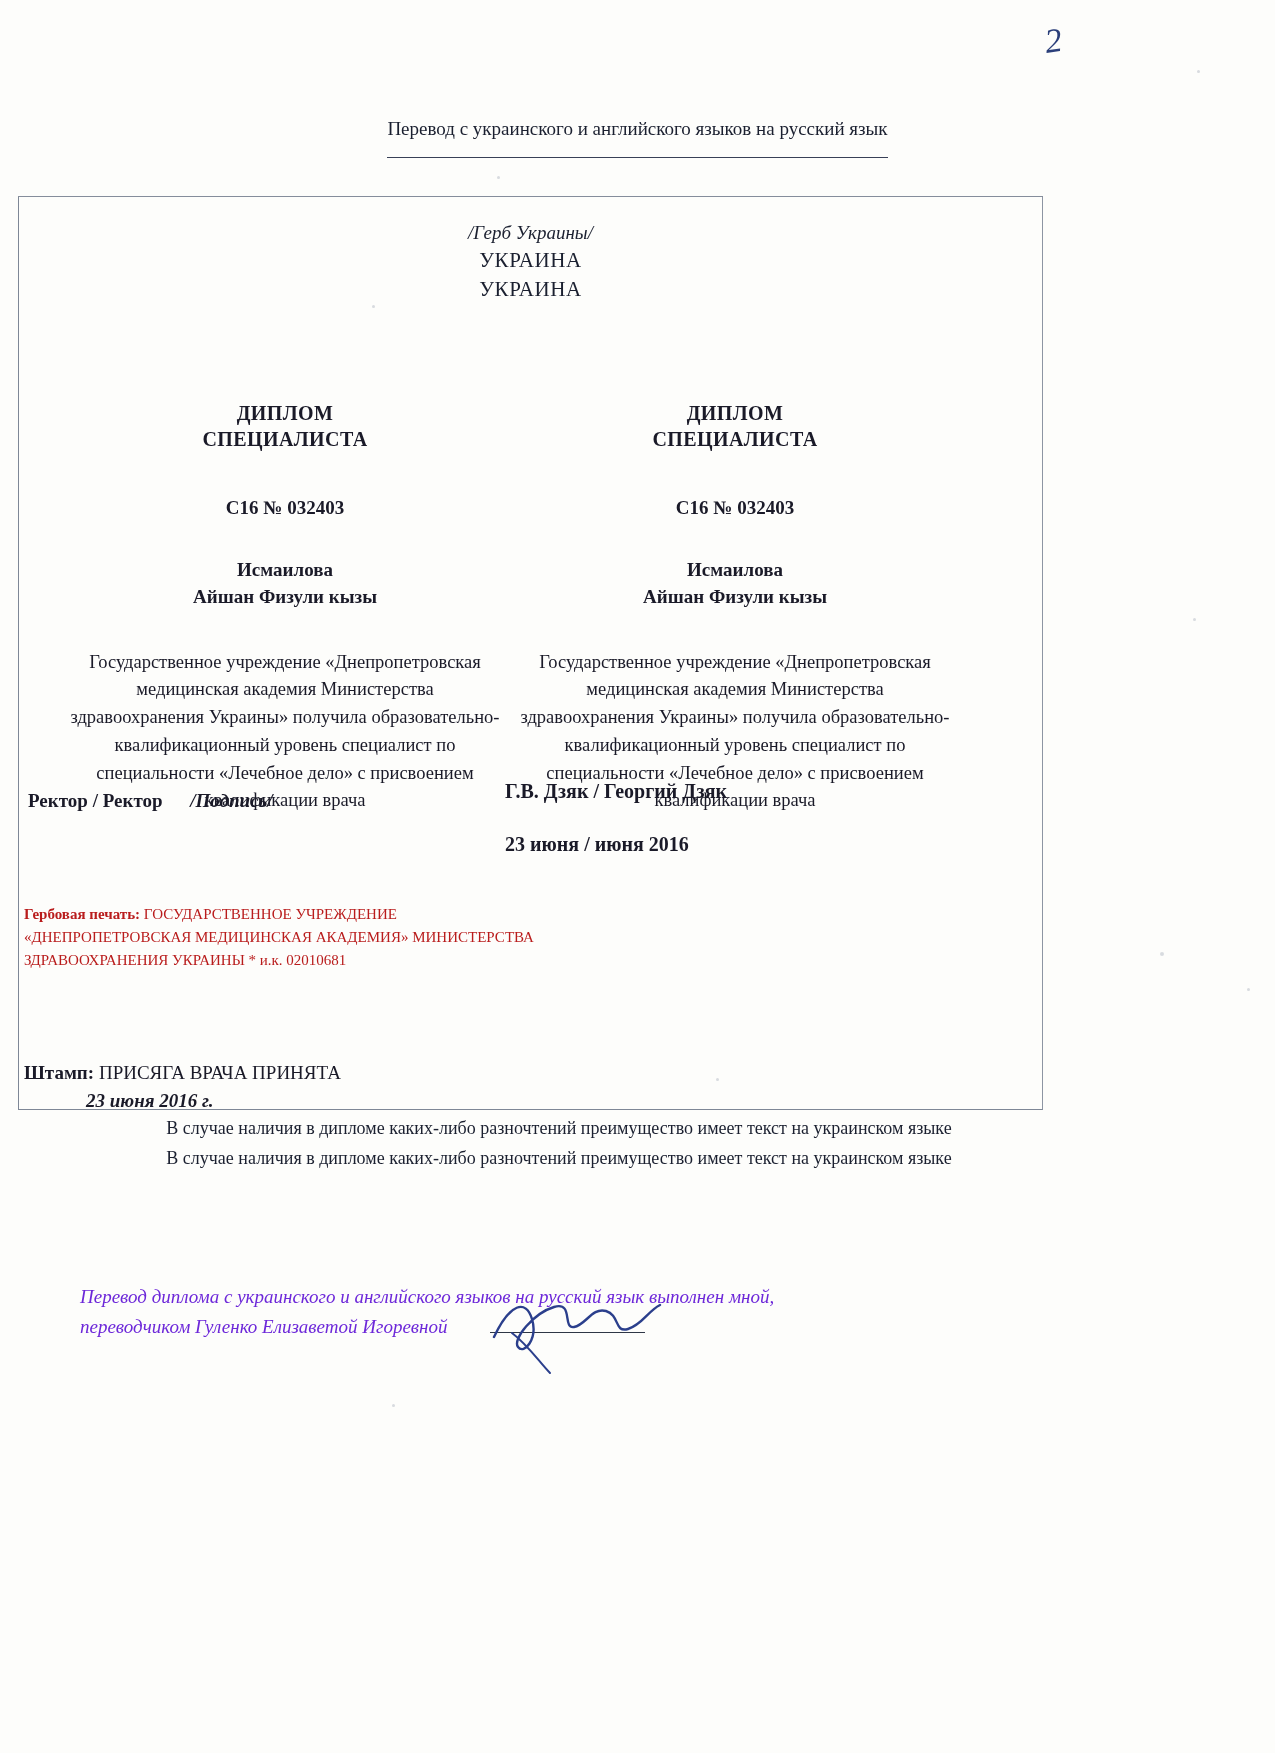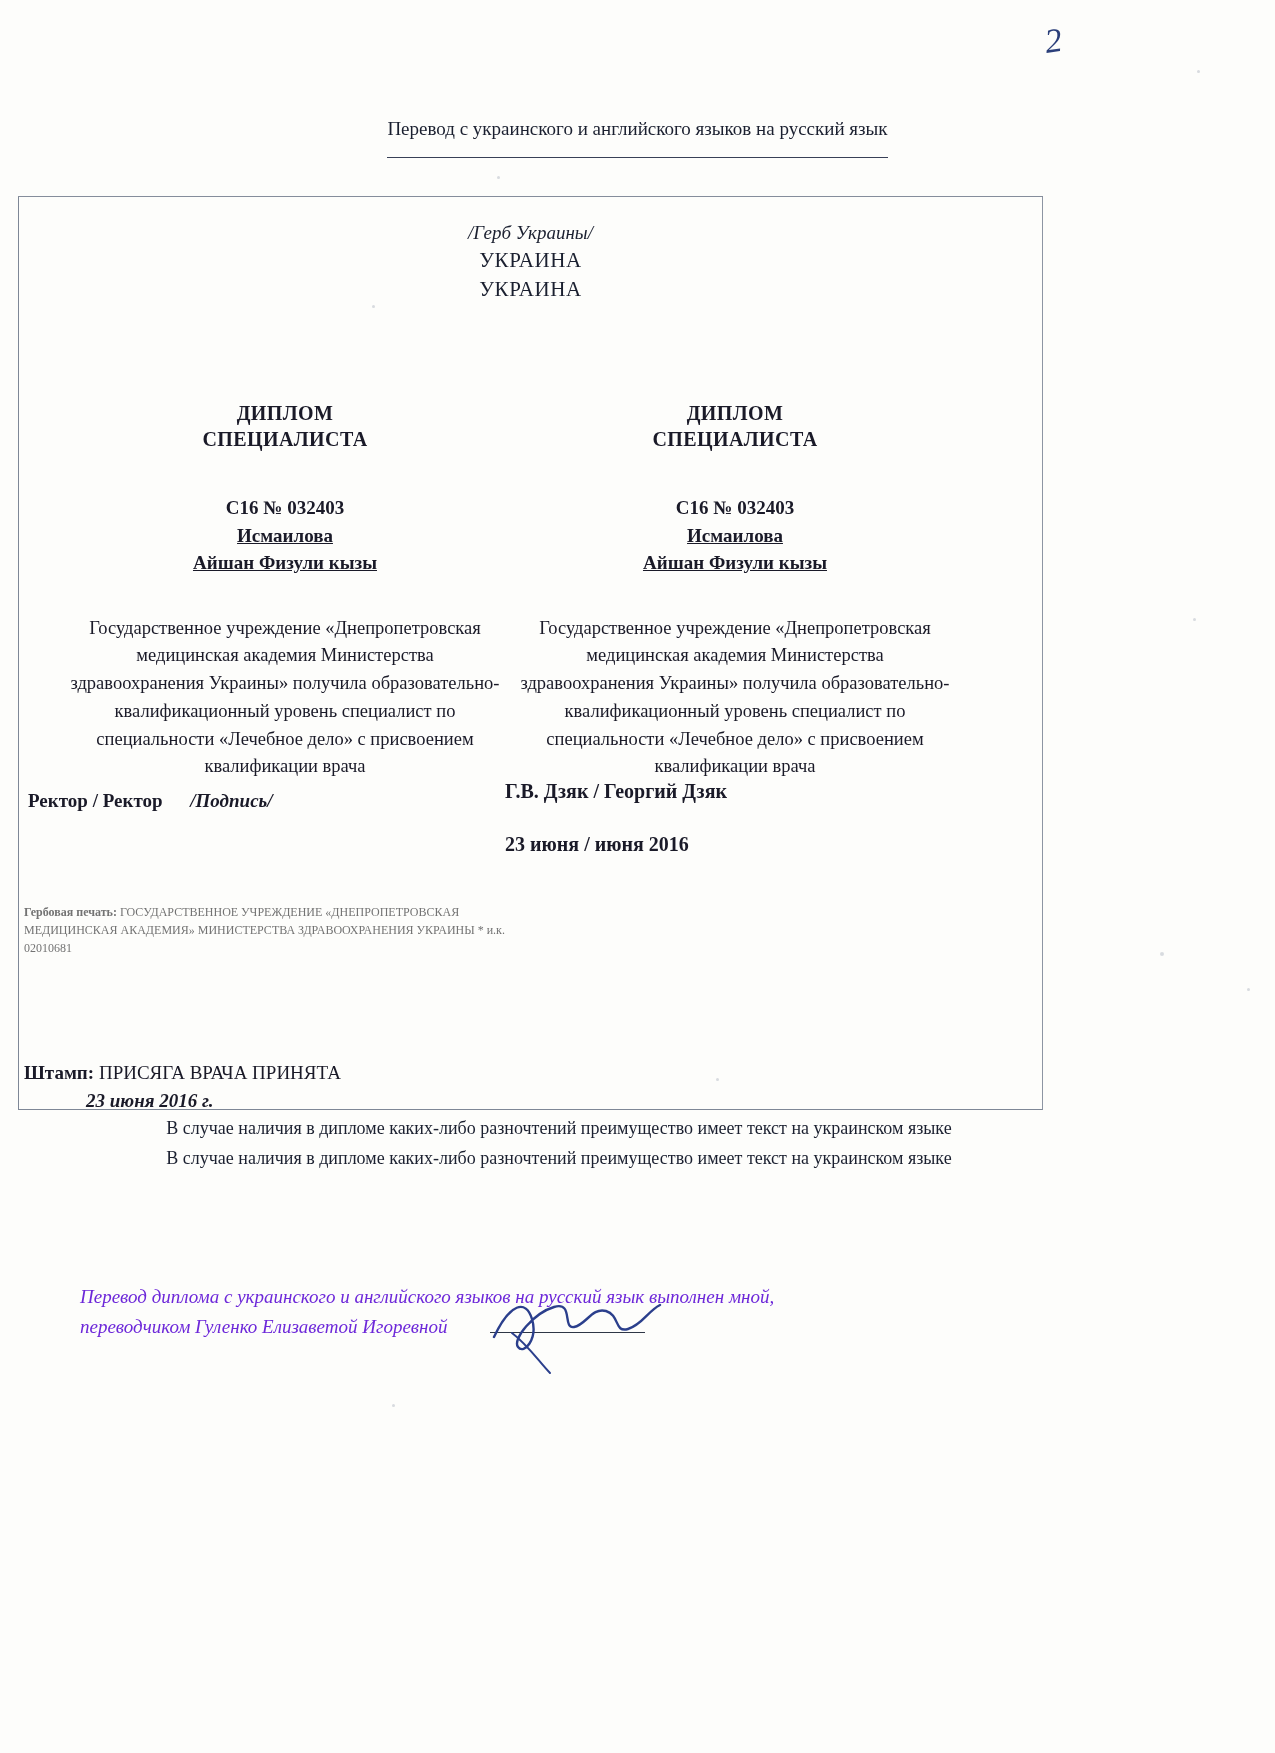--- a/index.html
+++ b/index.html
@@ -117,22 +117,22 @@
     line-height: 1.3;
   }
   .serial {
     font-weight: bold;
     font-size: 19px;
     margin-top: 42px;
   }
   .name {
     font-weight: bold;
     font-size: 19px;
+    margin-top: 34px;
     line-height: 1.45;
-    text-decoration: underline;
   }
   .body-text {
     margin-top: 38px;
     font-size: 18.5px;
     line-height: 1.5;
   }
 
   .rector {
     position: absolute;
     left: 28px;
@@ -157,23 +157,23 @@
     top: 833px;
     font-size: 20px;
     font-weight: bold;
   }
 
   .stamp-block {
     position: absolute;
     left: 24px;
     top: 903px;
     width: 520px;
-    font-size: 12px;
+    font-size: 15px;
     line-height: 1.52;
-    color: #737373;
+    color: #b91c1c;
   }
   .stamp-block .lead { font-weight: bold; }
 
   .stamp2 {
     position: absolute;
     left: 24px;
     top: 1050px;
     font-size: 19px;
     margin-top: 12px;
   }

